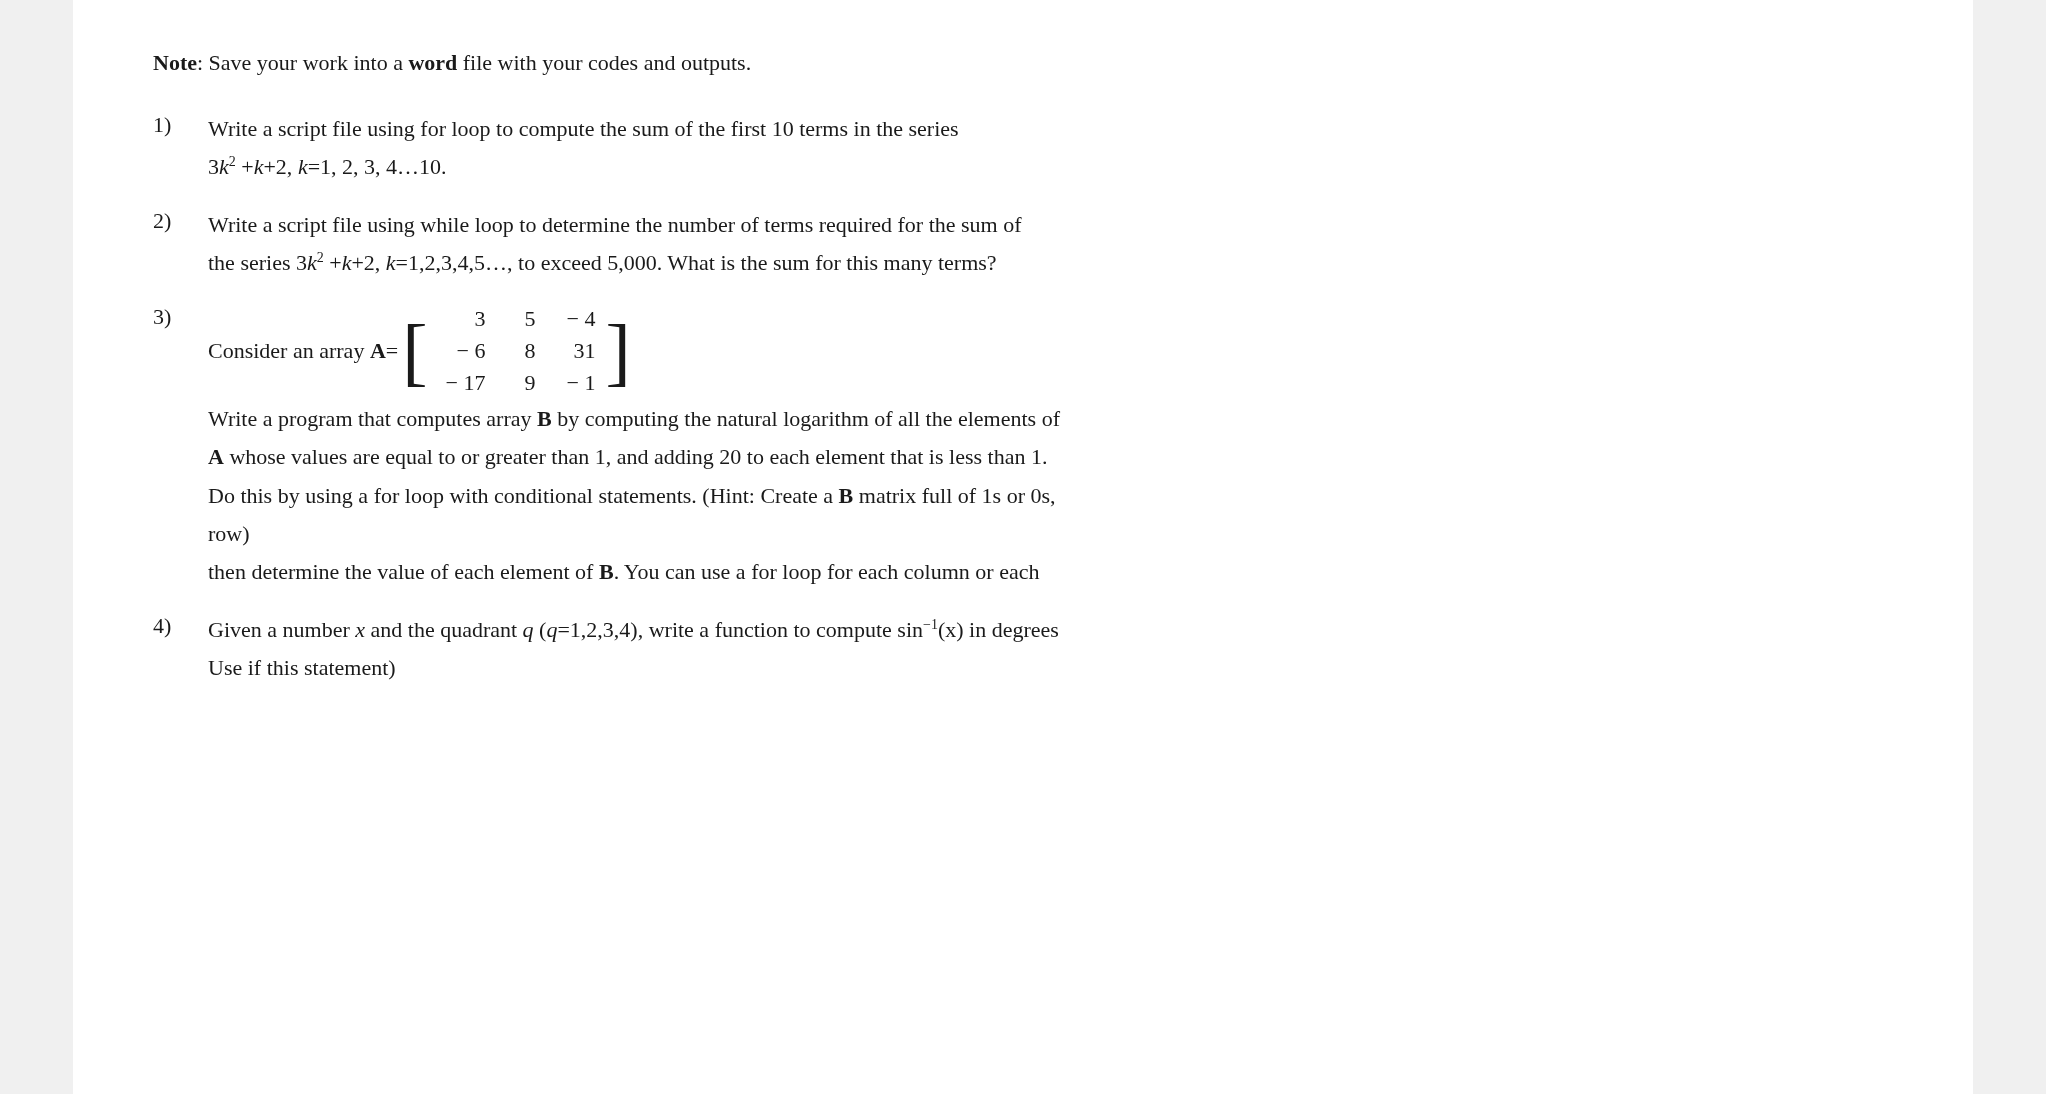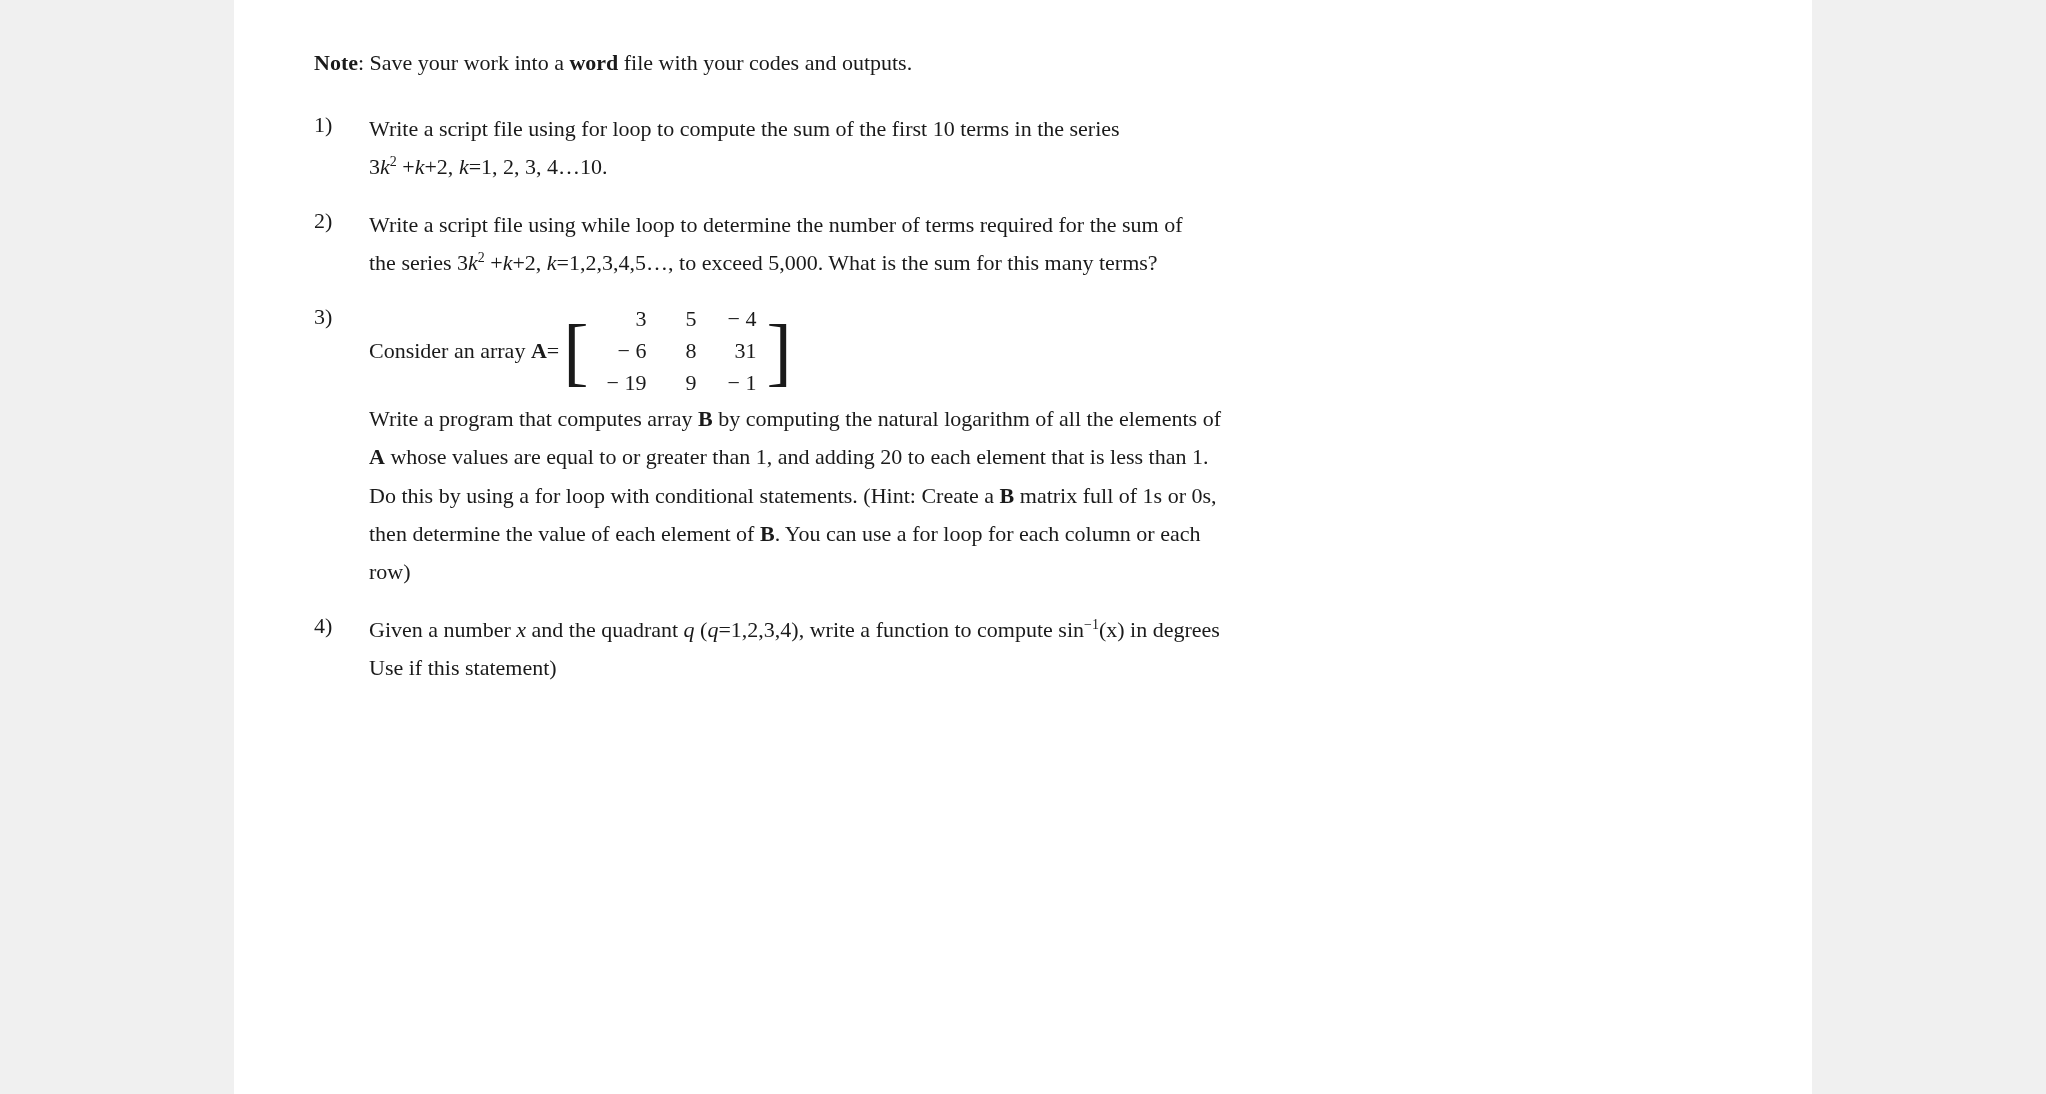--- a/index.html
+++ b/index.html
@@ -15,21 +15,21 @@
       color: #1a1a1a;
       width: 2046px;
       min-height: 1094px;
       display: flex;
       align-items: flex-start;
       justify-content: center;
     }
 
     .page-container {
       background-color: #ffffff;
-      width: 1578px;
+      width: 1900px;
       min-height: 1094px;
       padding: 50px 80px 60px 80px;
     }
 
     .note-line {
       font-size: 22px;
       margin-bottom: 36px;
     }
 
     .questions-list {
@@ -153,32 +153,32 @@
           <span>Consider an array <span class="bold-text">A</span>=</span>
           <span class="matrix-wrapper">
             <span class="matrix-bracket-left">[</span>
             <div class="matrix-content">
               <span class="matrix-cell">3</span>
               <span class="matrix-cell">5</span>
               <span class="matrix-cell">− 4</span>
               <span class="matrix-cell">− 6</span>
               <span class="matrix-cell">8</span>
               <span class="matrix-cell">31</span>
-              <span class="matrix-cell">− 19</span>
+              <span class="matrix-cell">− 17</span>
               <span class="matrix-cell">9</span>
               <span class="matrix-cell">− 1</span>
             </div>
             <span class="matrix-bracket-right">]</span>
           </span>
         </div>
         <p>Write a program that computes array <span class="bold-text">B</span> by computing the natural logarithm of all the elements of</p>
         <p><span class="bold-text">A</span> whose values are equal to or greater than 1, and adding 20 to each element that is less than 1.</p>
         <p>Do this by using a <span class="italic-text">for</span> loop with conditional statements. (Hint: Create a <span class="bold-text">B</span> matrix full of 1s or 0s,</p>
+        <p>row)</p>
         <p>then determine the value of each element of <span class="bold-text">B</span>. You can use a <span class="italic-text">for</span> loop for each column or each</p>
-        <p>row)</p>
       </div>
     </li>
 
     <li class="question-item">
       <span class="question-number">4)</span>
       <div class="question-body">
         <p>Given a number <em>x</em> and the quadrant <em>q</em> (<em>q</em>=1,2,3,4), write a function to compute sin<sup>−1</sup>(x) in degrees</p>
         <p>Use <span class="italic-text">if this</span> statement)</p>
       </div>
     </li>

